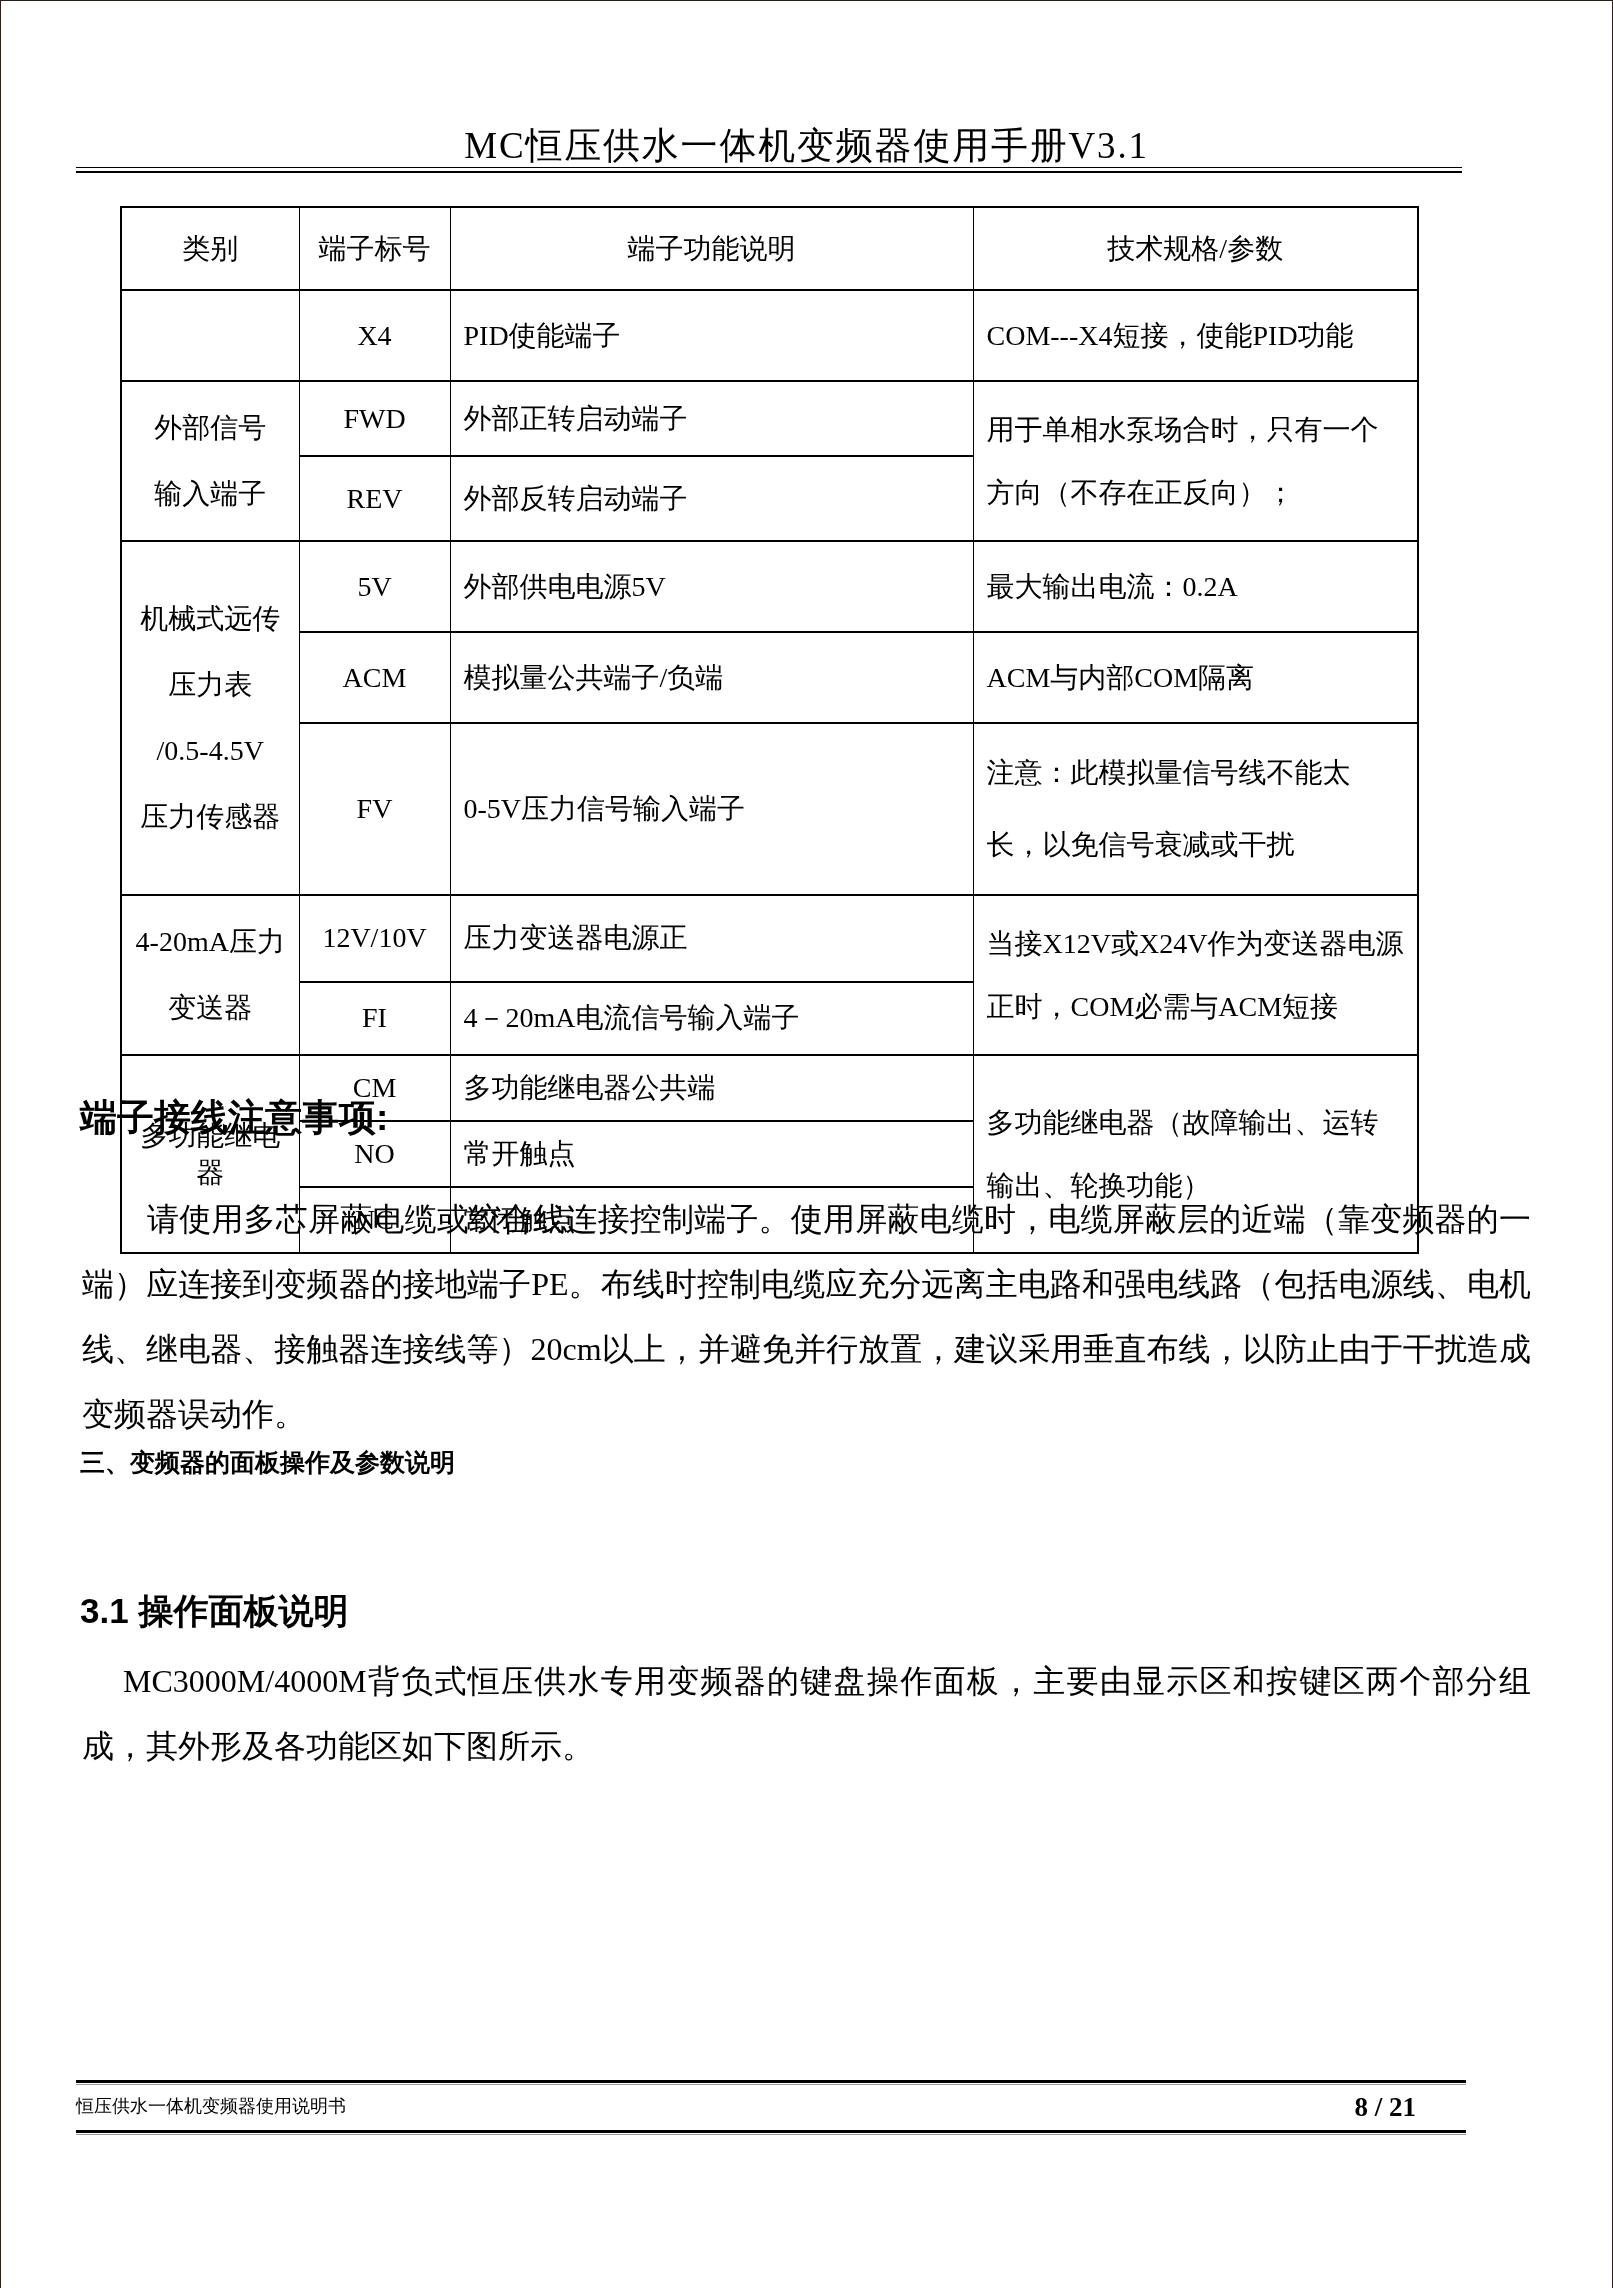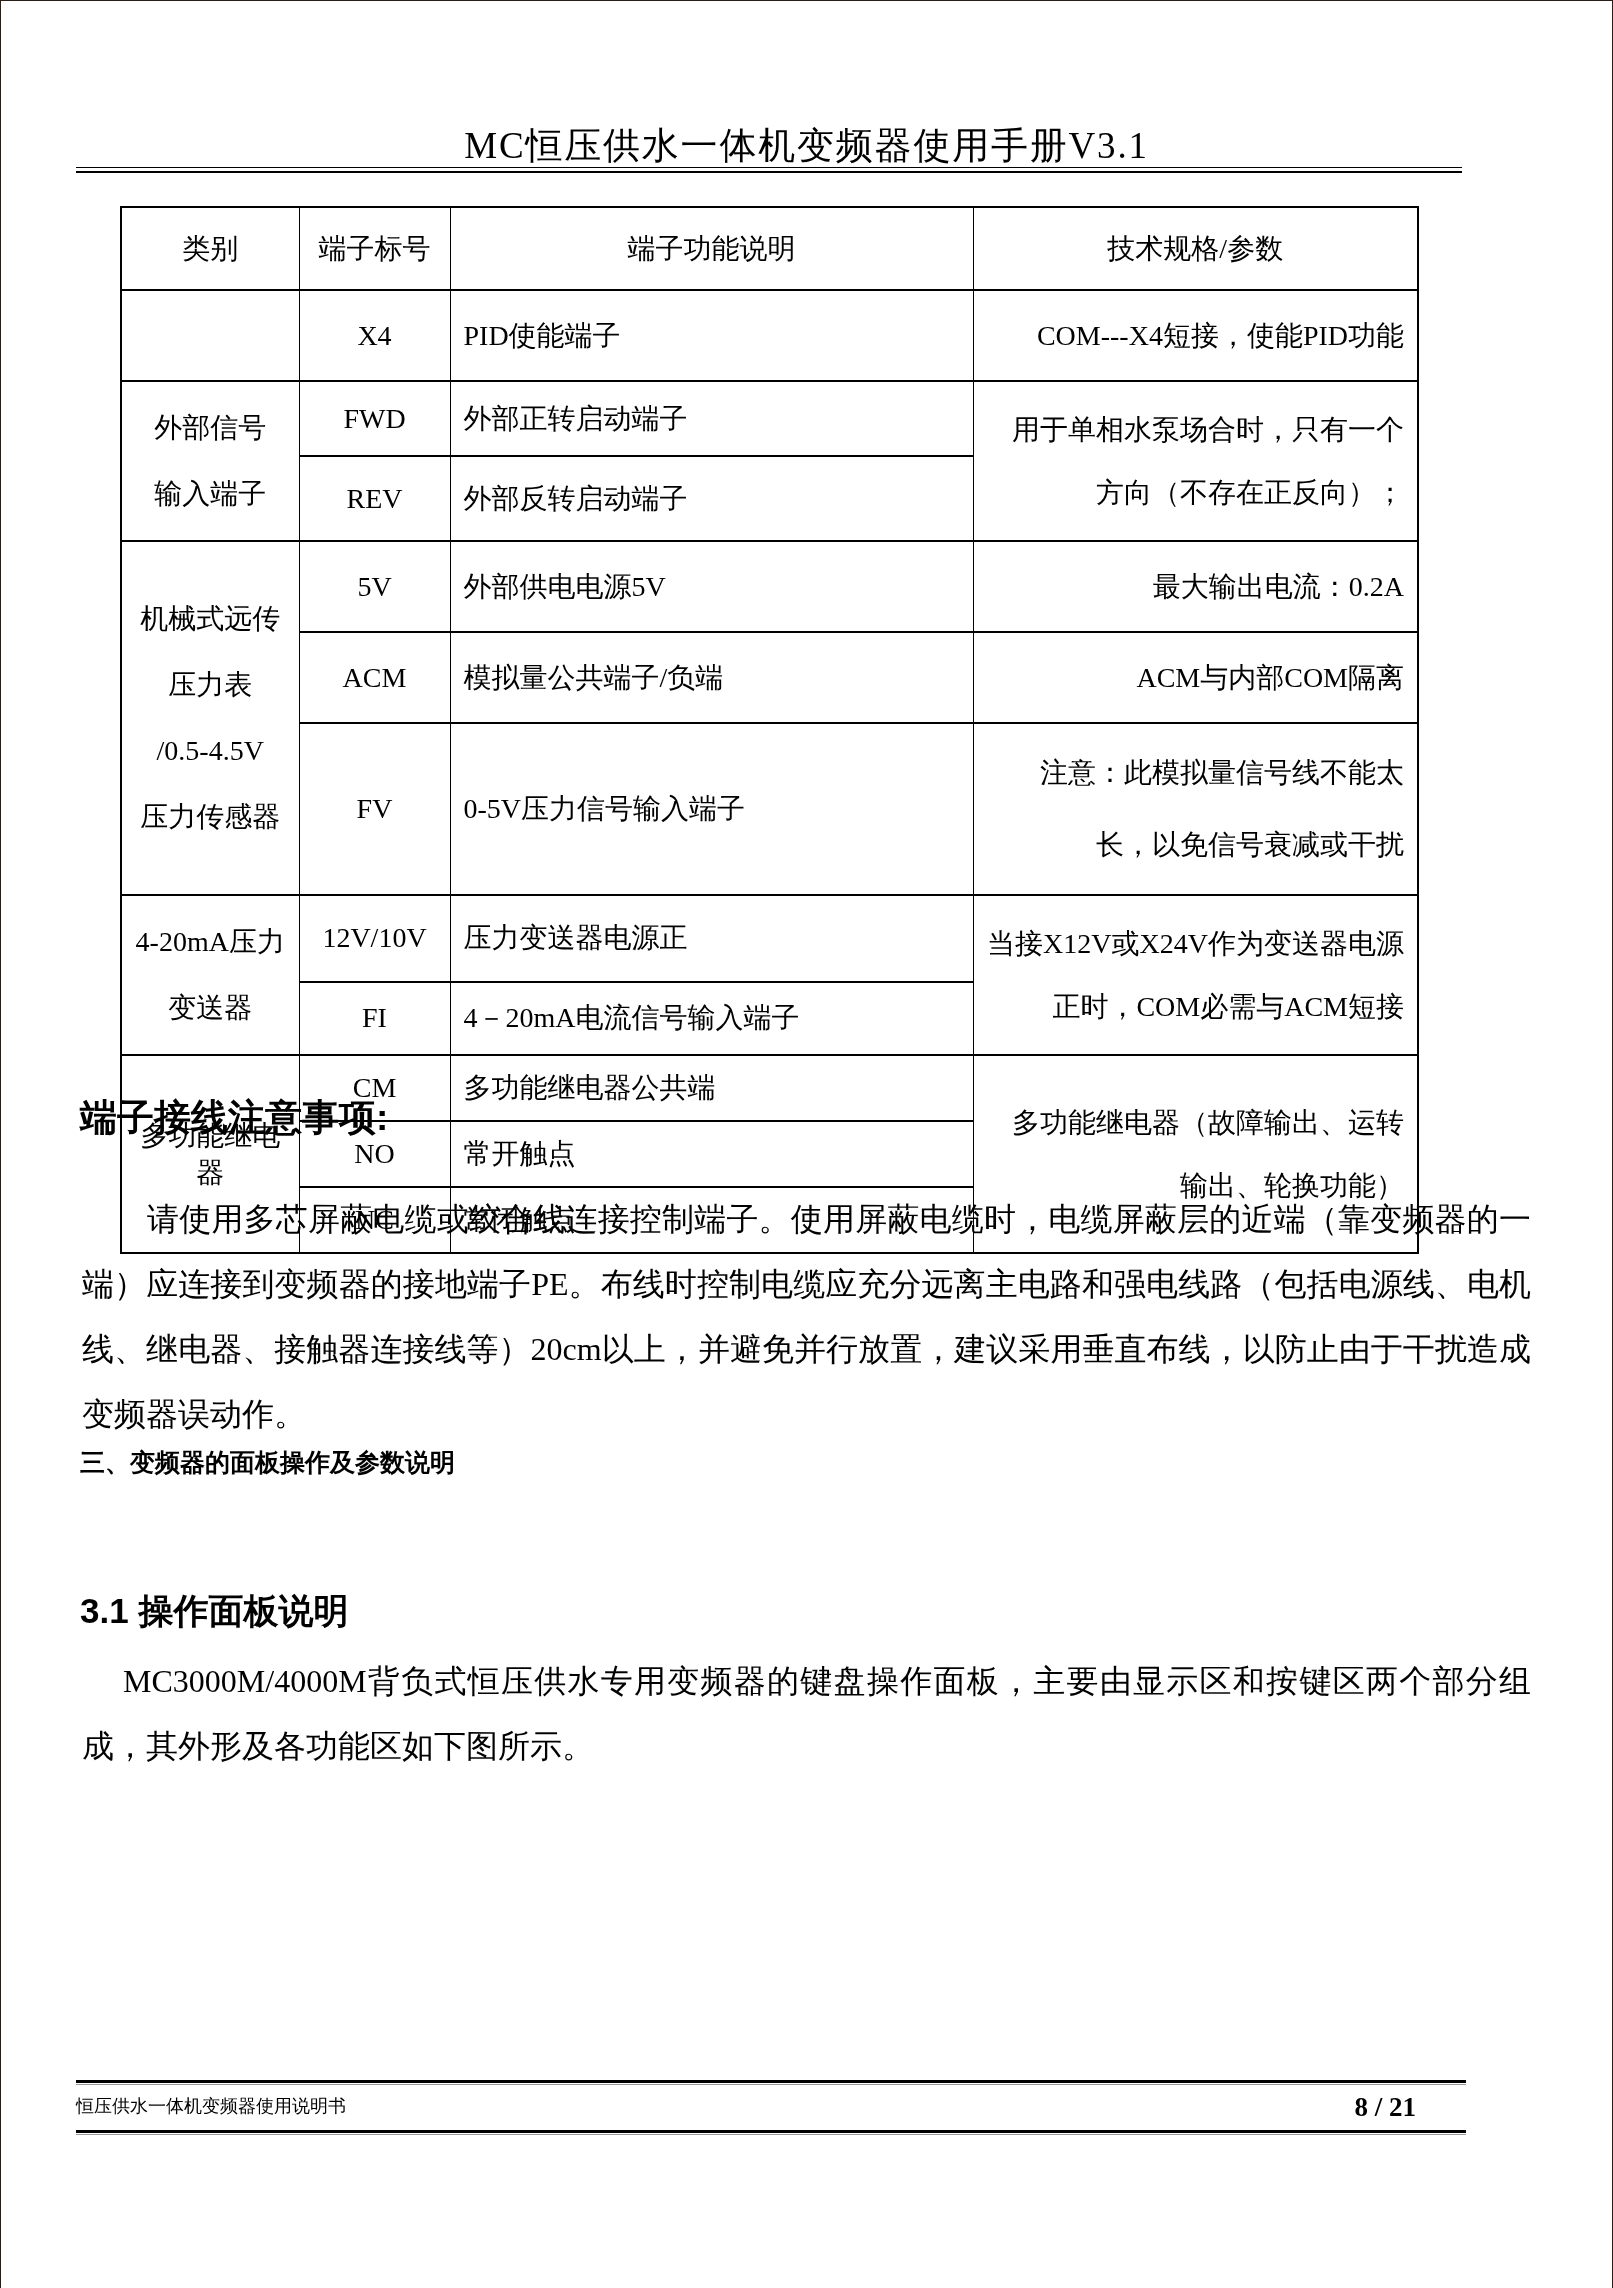--- a/index.html
+++ b/index.html
@@ -35,21 +35,21 @@
     border-top-width:2.8px;border-bottom-width:2.8px;
     vertical-align:middle;
     padding:13px;
     font-weight:normal;
     overflow:hidden;
   }
   .term-table th{text-align:center;}
   .t-cat{text-align:center;white-space:pre-line;line-height:66px;}
   .t-term{text-align:center;}
   .t-func{text-align:left;padding-left:16.6px;padding-right:7.4px;}
-  .t-spec{text-align:right;padding-left:14.8px;padding-right:11px;line-height:63px;}
+  .t-spec{text-align:left;padding-left:14.8px;padding-right:11px;line-height:63px;}
   .v-top{vertical-align:top;padding-top:13px;}
   .lh-78{line-height:72px;margin-left:34px;}
   .pt-40{padding-top:37px;vertical-align:top;}
   .cat-relay{line-height:37px;vertical-align:top;padding-top:13px;}
   
   .notes-heading{
     position:absolute;left:79px;top:1092px;
     font-family:"Liberation Sans","DejaVu Sans",sans-serif;
     font-weight:bold;font-size:37px;
   }

